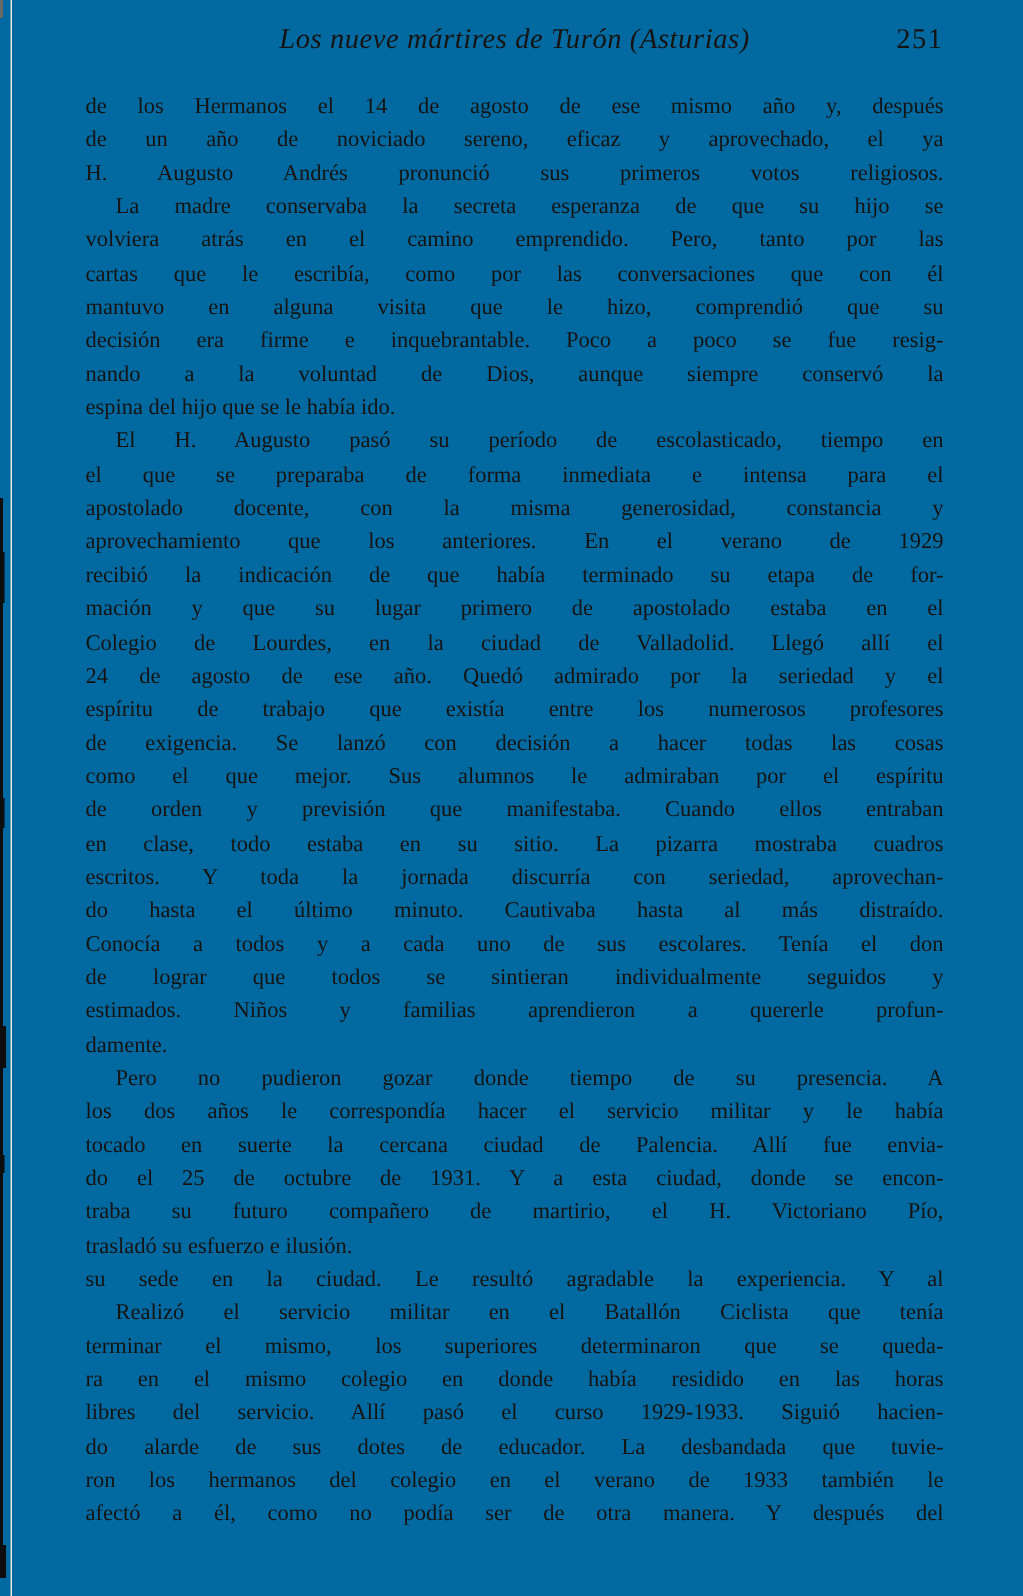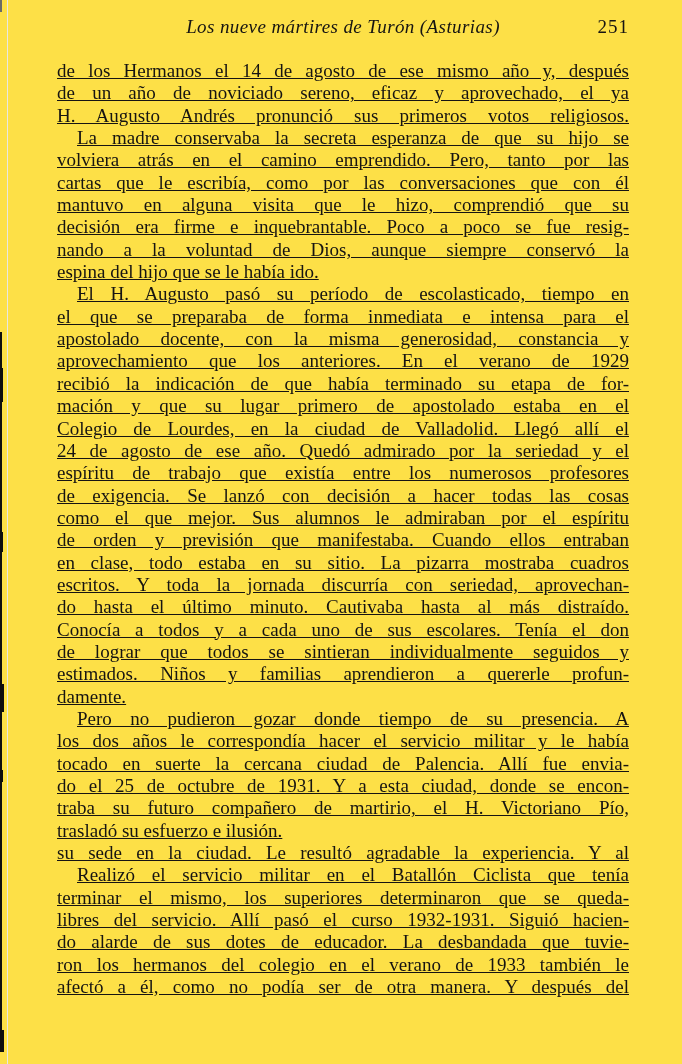--- a/index.html
+++ b/index.html
@@ -4,21 +4,21 @@
 <style>
   html, body {
     margin: 0;
     padding: 0;
     background: #ffffff;
   }
   .page {
     position: relative;
     width: 682px;
     height: 1064px;
-    background: #fde047;
+    background: #0369a1;
     overflow: hidden;
     font-family: "Liberation Serif", "DejaVu Serif", serif;
     color: #161412;
   }
 
   
   .running-header {
     position: absolute;
     left: 57px;
     top: 16px;
@@ -46,26 +46,25 @@
   .text-block {
     position: absolute;
     left: 57px;
     top: 60px;
     width: 572px;
   }
   .para { margin: 0; padding: 0; }
   .line {
     height: 22.35px;
     line-height: 22.35px;
-    font-size: 19px;
+    font-size: 15px;
     overflow: hidden;
     text-align: justify;
     text-align-last: justify;
     white-space: normal;
-    text-decoration: underline;
   }
   .line.indent { text-indent: 20px; }
   .line.rag {
     text-align: left;
     text-align-last: left;
   }
 
   
   .artifact {
     position: absolute;
@@ -140,20 +139,21 @@
         <div class="line">los dos años le correspondía hacer el servicio militar y le había</div>
         <div class="line">tocado en suerte la cercana ciudad de Palencia. Allí fue envia-</div>
         <div class="line">do el 25 de octubre de 1931. Y a esta ciudad, donde se encon-</div>
         <div class="line">traba su futuro compañero de martirio, el H. Victoriano Pío,</div>
         <div class="line rag">trasladó su esfuerzo e ilusión.</div>
       </div>
       <div class="para">
         <div class="line">su sede en la ciudad. Le resultó agradable la experiencia. Y al</div>
         <div class="line indent">Realizó el servicio militar en el Batallón Ciclista que tenía</div>
         <div class="line">terminar el mismo, los superiores determinaron que se queda-</div>
-        <div class="line">libres del servicio. Allí pasó el curso 1932-1931. Siguió hacien-</div>
+        <div class="line">ra en el mismo colegio en donde había residido en las horas</div>
+        <div class="line">libres del servicio. Allí pasó el curso 1929-1933. Siguió hacien-</div>
         <div class="line">do alarde de sus dotes de educador. La desbandada que tuvie-</div>
         <div class="line">ron los hermanos del colegio en el verano de 1933 también le</div>
         <div class="line">afectó a él, como no podía ser de otra manera. Y después del</div>
       </div>
     </main>
 
 </div>
 
 </body></html>

